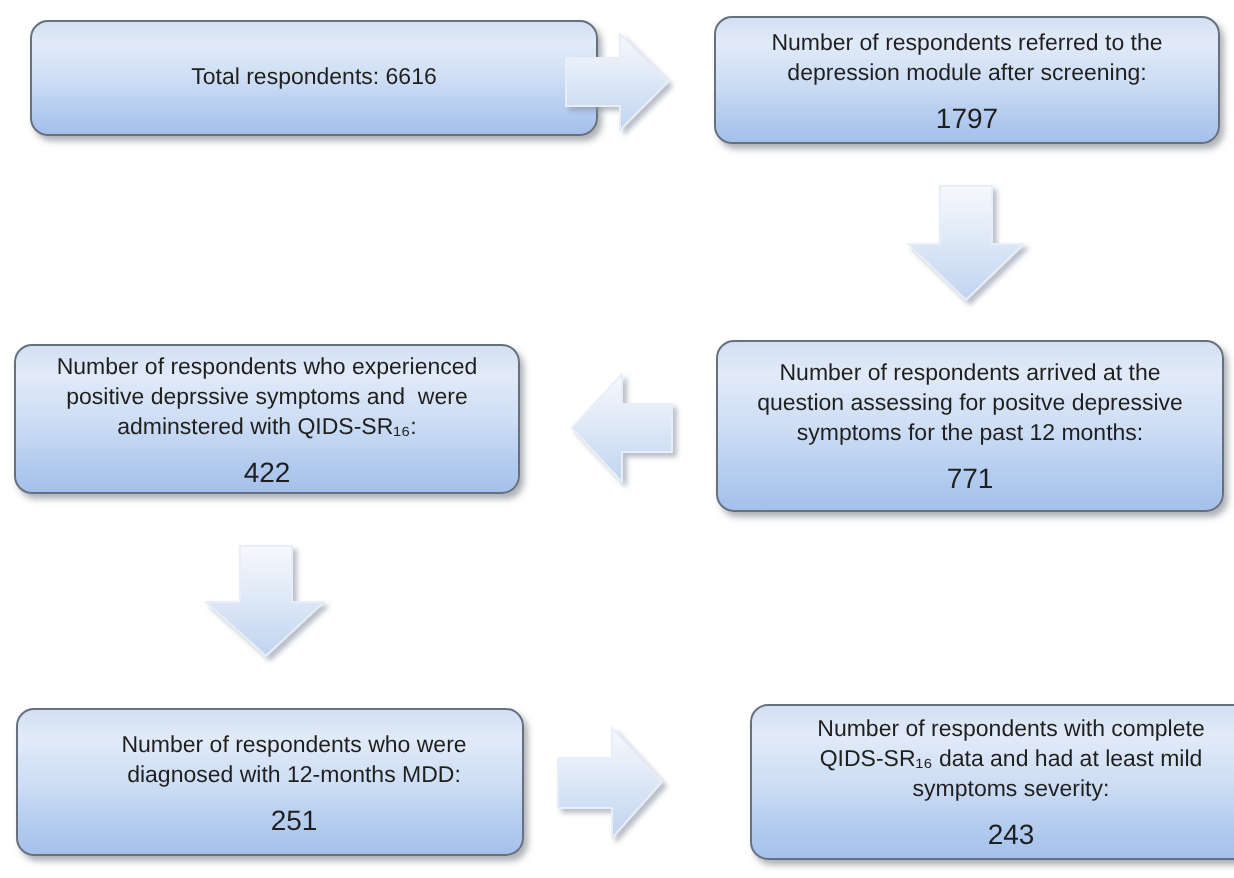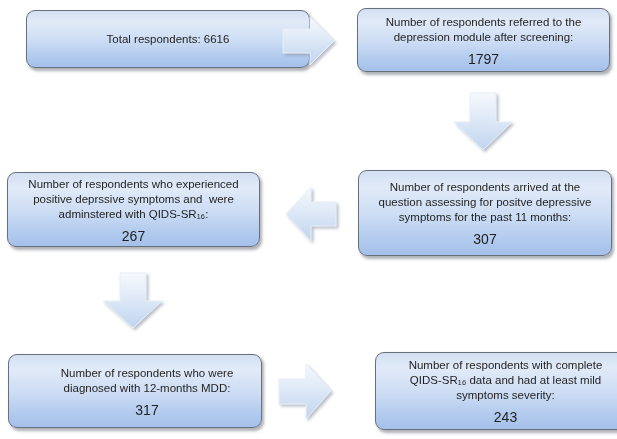--- a/index.html
+++ b/index.html
@@ -34,21 +34,21 @@
   .box-value {
     font-size: 14px;
     line-height: 14px;
     margin-top: 7px;
   }
   .box-value:empty { display: none; }
   .arrow { position: absolute; overflow: visible; }
   .defs-holder { position: absolute; width: 0; height: 0; }
 
   
-  .pos-b1 { left: 26px;  top: 10px;  width: 284px; height: 58px; }
+  .pos-b1 { left: 15px;  top: 10px;  width: 284px; height: 58px; }
   .pos-b2 { left: 357px; top: 8px;   width: 253px; height: 64px; }
   .pos-b3 { left: 358px; top: 170px; width: 254px; height: 86px; }
   .pos-b4 { left: 7px;   top: 172px; width: 253px; height: 75px; }
   .pos-b5 { left: 8px;   top: 354px; width: 254px; height: 74px; padding-left: 30px; }
   .pos-b6 { left: 375px; top: 352px; width: 261px; height: 78px; }
   .pos-a1 { left: 283px; top: 16px;  }
   .pos-a2 { left: 453px; top: 92px;  }
   .pos-a3 { left: 285px; top: 186px; }
   .pos-a4 { left: 102px; top: 272px; }
   .pos-a5 { left: 278px; top: 362px; }
@@ -78,35 +78,35 @@
 
   <div class="box pos-b2">
     <div class="box-text">Number of respondents referred to the
 depression module after screening:</div>
     <div class="box-value">1797</div>
   </div>
 
   <div class="box pos-b3">
     <div class="box-text">Number of respondents arrived at the
 question assessing for positve depressive
-symptoms for the past 11 months:</div>
-    <div class="box-value">307</div>
+symptoms for the past 12 months:</div>
+    <div class="box-value">771</div>
   </div>
 
   <div class="box pos-b4">
     <div class="box-text">Number of respondents who experienced
 positive deprssive symptoms and  were
 adminstered with QIDS-SR₁₆:</div>
-    <div class="box-value">267</div>
+    <div class="box-value">422</div>
   </div>
 
   <div class="box pos-b5">
     <div class="box-text">Number of respondents who were
 diagnosed with 12-months MDD:</div>
-    <div class="box-value">317</div>
+    <div class="box-value">251</div>
   </div>
 
   <div class="box pos-b6">
     <div class="box-text">Number of respondents with complete
 QIDS-SR₁₆ data and had at least mild
 symptoms severity:</div>
     <div class="box-value">243</div>
   </div>
 
   <svg class="arrow pos-a1" width="52" height="50">

